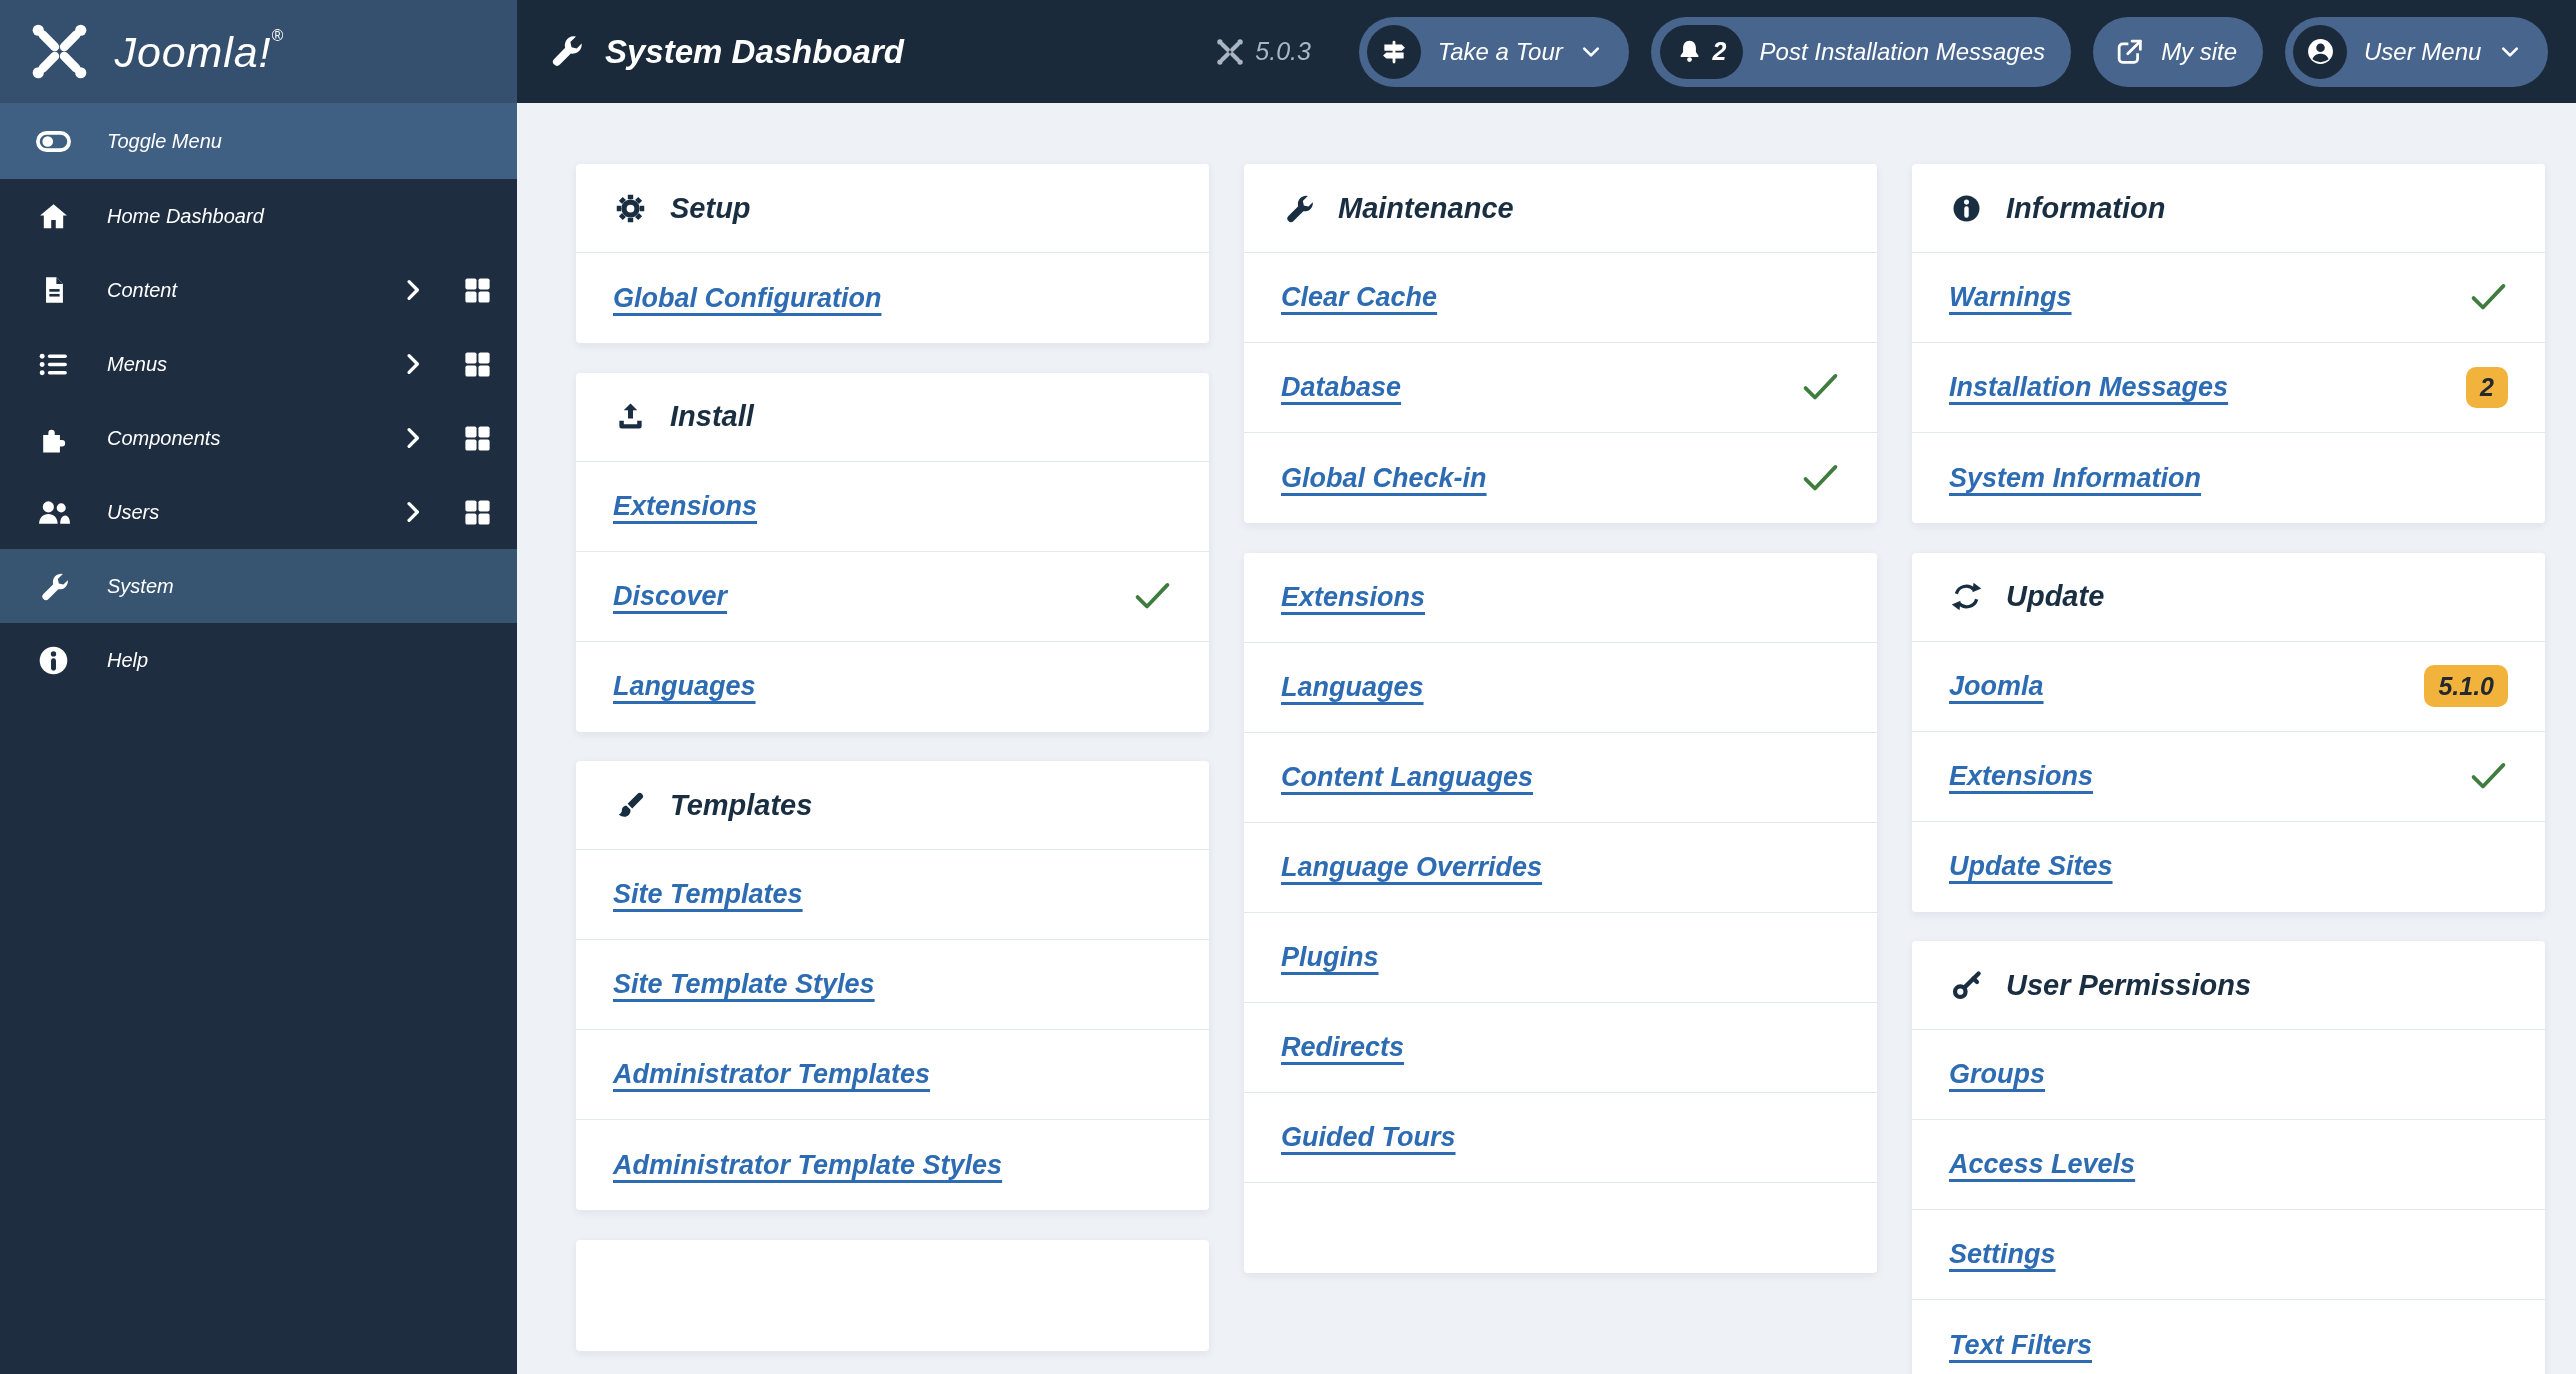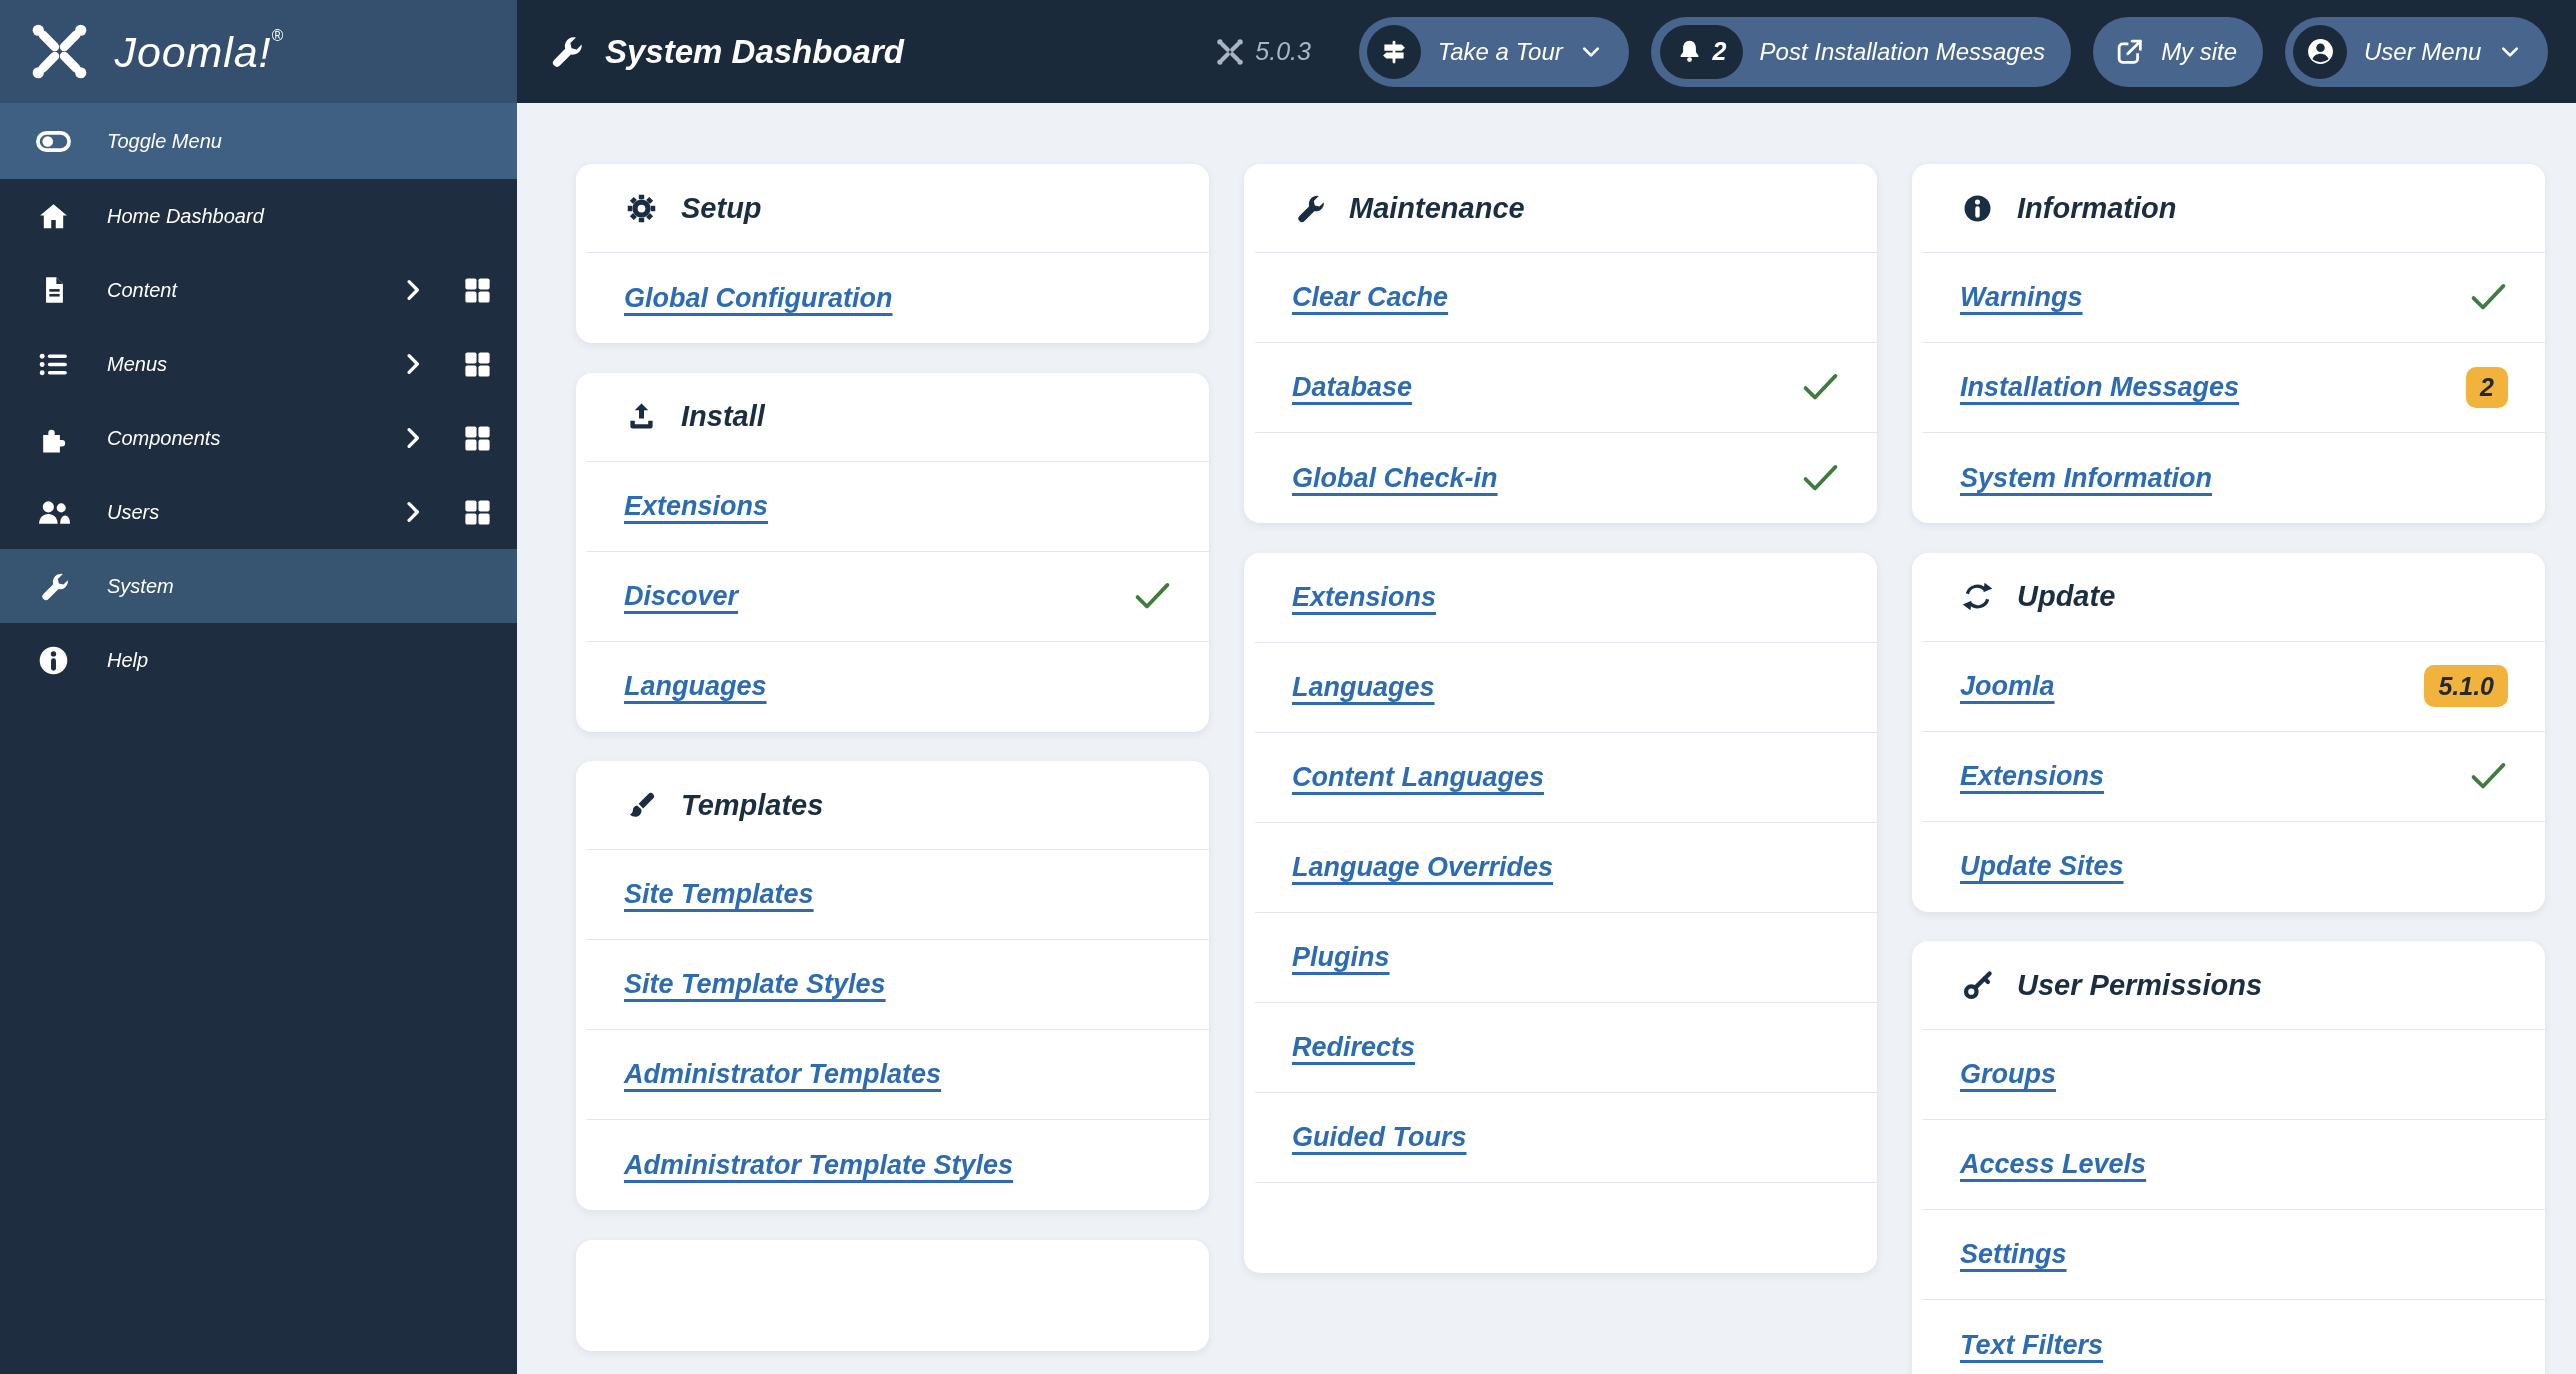--- a/index.html
+++ b/index.html
@@ -19,21 +19,21 @@
   }
   *{box-sizing:border-box;margin:0;padding:0}
   html,body{width:2576px;height:1375px;overflow:hidden;background:var(--page-bg);
     font-family:"Liberation Sans",sans-serif;}
   .app{display:grid;width:2576px;height:1375px;
     grid-template-columns:517px 1fr;grid-template-rows:103px 1fr;
     grid-template-areas:"side head" "side main";font-style:italic;}
   
   .hdr{grid-area:head;background:var(--header-bg);color:#fff;display:flex;align-items:center;
     padding:0 28px 0 31px;}
-  .hdr-title{display:flex;align-items:center;gap:22px;font-size:33px;font-weight:700;}
+  .hdr-title{display:flex;gap:22px;font-size:33px;font-weight:700;}
   .hdr-spacer{flex:1}
   .version{display:flex;align-items:center;gap:11px;color:#a9b5c2;font-size:25px;margin-right:48px;}
   .pills{display:flex;align-items:center;gap:22px;}
   .pill{display:flex;align-items:center;gap:16.6px;height:70px;border-radius:35px;
     background:var(--pill-bg);color:#fff;font-size:24px;padding:0 26px 0 8.3px;cursor:pointer;}
   .pill.no-circ{padding-left:22px;}
   .p-circ{width:54px;height:54px;border-radius:50%;background:var(--header-bg);
     display:flex;align-items:center;justify-content:center;flex:0 0 auto;}
   .p-cap{height:54px;border-radius:27px;background:var(--header-bg);display:flex;
     align-items:center;gap:9.2px;padding:0 16.6px;flex:0 0 auto;}
@@ -47,22 +47,22 @@
   .s-item{display:flex;align-items:center;gap:33px;height:74px;padding:0 24px 0 33px;
     font-size:20px;cursor:pointer;flex:0 0 auto;}
   .s-item.toggle{height:76px;background:var(--toggle-bg);}
   .s-item.active{background:var(--active-bg);}
   .s-ic{width:41px;display:flex;justify-content:center;flex:0 0 auto;}
   .s-right{margin-left:auto;display:flex;align-items:center;gap:35px;}
   
   .main{grid-area:main;background:var(--page-bg);overflow:hidden;padding:61px 28px 0 59px;}
   .cols{display:flex;gap:35px;align-items:flex-start;}
   .col{width:633px;flex:0 0 auto;}
-  .card{background:var(--card-bg);border-radius:16px;margin-bottom:29.5px;overflow:hidden;
-    box-shadow:0 2.8px 8.3px rgba(25,45,70,.07);padding-left:11px;}
+  .card{background:var(--card-bg);border-radius:4px;margin-bottom:29.5px;overflow:hidden;
+    box-shadow:0 2.8px 8.3px rgba(25,45,70,.07);}
   .card-h{height:89px;display:flex;align-items:center;gap:22px;padding:0 37px;
     font-size:29px;font-weight:700;color:var(--navy);border-bottom:1.8px solid var(--divider);}
   .c-ic{width:35px;display:flex;justify-content:center;flex:0 0 auto;color:var(--navy);}
   .card-row{height:90px;display:flex;align-items:center;padding:0 37px;
     border-bottom:1.8px solid var(--divider);}
   .card-row:last-child{border-bottom:none;}
   .card-row a{color:var(--link);font-size:27px;font-weight:700;text-decoration:underline;
     text-decoration-thickness:2.8px;text-underline-offset:5.5px;cursor:pointer;}
   .end{margin-left:auto;display:flex;align-items:center;}
   .badge{background:var(--warn);color:#23292f;font-weight:700;font-size:25px;

